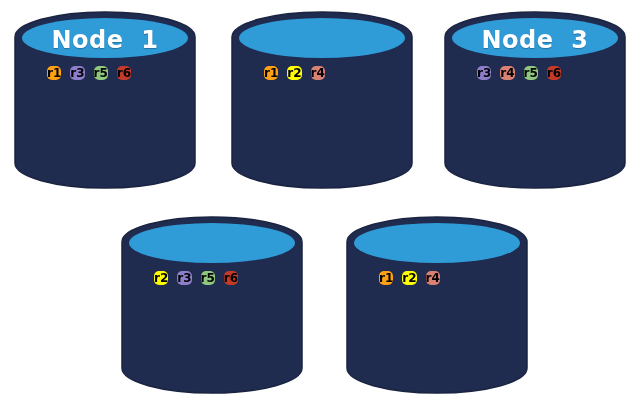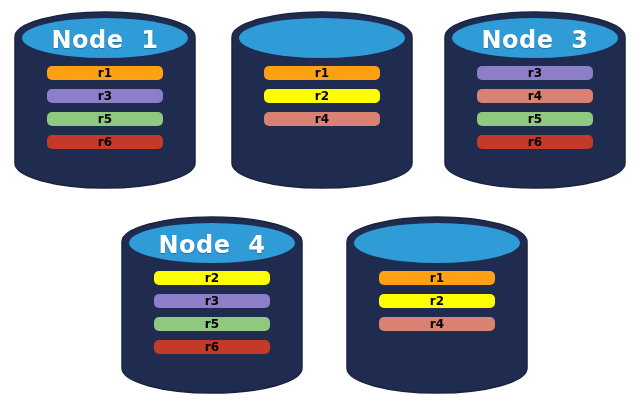--- a/index.html
+++ b/index.html
@@ -46,21 +46,20 @@
     letter-spacing: 0.5px;
     white-space: pre;
     text-shadow: 0 1px 1px rgba(0,0,0,0.25);
   }
   .bars {
     position: absolute;
     top: 58px;
     left: 34px;
     right: 34px;
     display: flex;
-    flex-direction: column;
     gap: 9px;
   }
   .bar {
     height: 14px;
     border-radius: 5px;
     display: flex;
     align-items: center;
     justify-content: center;
     color: var(--bar-text, #000000);
     font-size: 12px;
@@ -115,21 +114,20 @@
       <div class="bar" style="background: rgb(143, 200, 126);">r5</div>
       <div class="bar" style="background: rgb(196, 58, 40);">r6</div>
     </div>
 </div>
 
 <div class="node" id="node-3">
   <svg viewBox="0 0 184 184" aria-hidden="true">
     <path class="cyl-body" d="M2 29 A90 25 0 0 1 182 29 L182 155 A90 25 0 0 1 2 155 Z"></path>
     <ellipse class="cyl-top" cx="92" cy="30" rx="83" ry="20"></ellipse>
   </svg>
-  <div class="title">Node  4</div>
   <div class="bars">
       <div class="bar" style="background: rgb(255, 255, 0);">r2</div>
       <div class="bar" style="background: rgb(140, 126, 200);">r3</div>
       <div class="bar" style="background: rgb(143, 200, 126);">r5</div>
       <div class="bar" style="background: rgb(196, 58, 40);">r6</div>
     </div>
 </div>
 
 <div class="node" id="node-4">
   <svg viewBox="0 0 184 184" aria-hidden="true">

